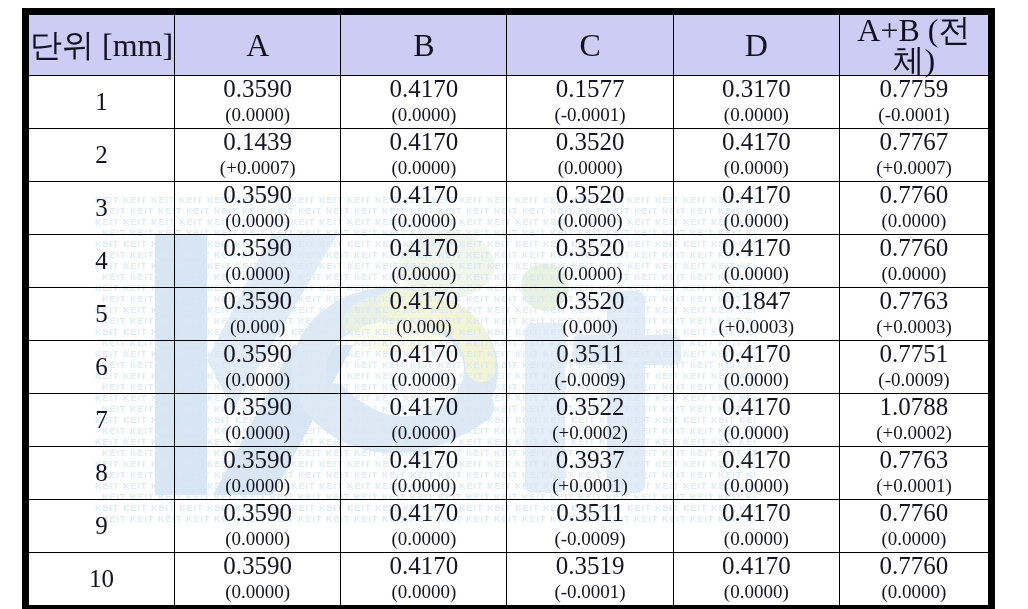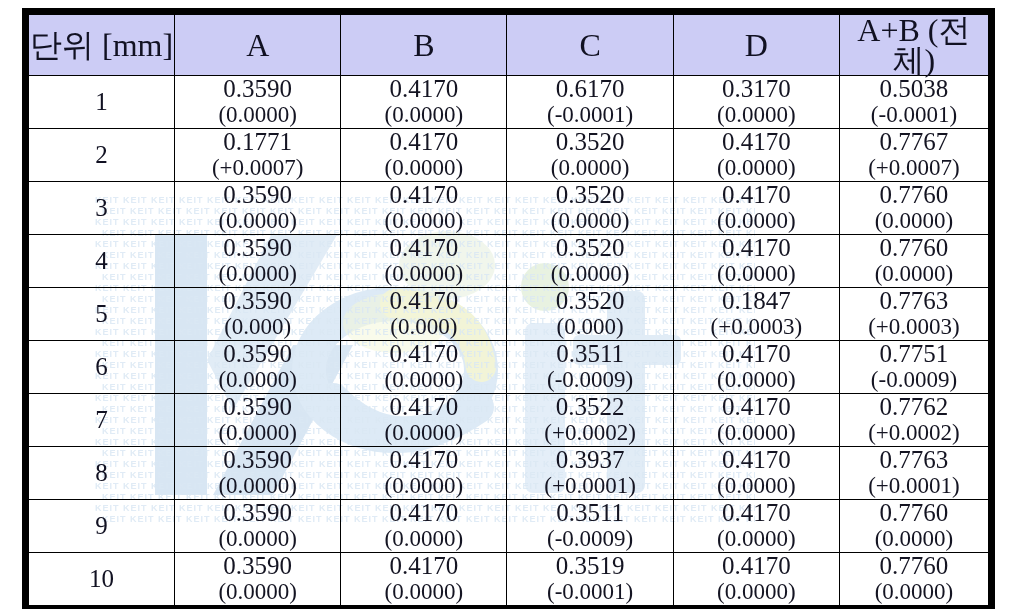--- a/index.html
+++ b/index.html
@@ -121,21 +121,21 @@
     line-height: 1.0;
     position: relative;
   }
   td.val .v-main {
     display: block;
     font-size: 25px;
     line-height: 26px;
   }
   td.val .v-dev {
     display: block;
-    font-size: 23px;
+    font-size: 19px;
     line-height: 26px;
   }
 </style>
 </head>
 <body>
 
 <div id="page">
 
   <div id="watermark">
     <div class="wm-tile" id="wm-tile-text">KEIT KEIT KEIT KEIT KEIT KEIT KEIT KEIT KEIT KEIT KEIT KEIT KEIT KEIT KEIT KEIT KEIT KEIT KEIT KEIT KEIT KEIT KEIT KEIT KEIT KEIT KEIT KEIT KEIT KEIT KEIT KEIT KEIT KEIT 
@@ -221,37 +221,37 @@
         <td class="row-label">1</td>
         <td class="val">
           <span class="v-main">0.3590</span>
           <span class="v-dev">(0.0000)</span>
         </td>
         <td class="val">
           <span class="v-main">0.4170</span>
           <span class="v-dev">(0.0000)</span>
         </td>
         <td class="val">
-          <span class="v-main">0.6170</span>
+          <span class="v-main">0.1577</span>
           <span class="v-dev">(-0.0001)</span>
         </td>
         <td class="val">
           <span class="v-main">0.3170</span>
           <span class="v-dev">(0.0000)</span>
         </td>
         <td class="val">
-          <span class="v-main">0.5038</span>
+          <span class="v-main">0.7759</span>
           <span class="v-dev">(-0.0001)</span>
         </td>
       </tr>
 
       <tr class="meas-row">
         <td class="row-label">2</td>
         <td class="val">
-          <span class="v-main">0.1771</span>
+          <span class="v-main">0.1439</span>
           <span class="v-dev">(+0.0007)</span>
         </td>
         <td class="val">
           <span class="v-main">0.4170</span>
           <span class="v-dev">(0.0000)</span>
         </td>
         <td class="val">
           <span class="v-main">0.3520</span>
           <span class="v-dev">(0.0000)</span>
         </td>
@@ -373,21 +373,21 @@
         </td>
         <td class="val">
           <span class="v-main">0.3522</span>
           <span class="v-dev">(+0.0002)</span>
         </td>
         <td class="val">
           <span class="v-main">0.4170</span>
           <span class="v-dev">(0.0000)</span>
         </td>
         <td class="val">
-          <span class="v-main">0.7762</span>
+          <span class="v-main">1.0788</span>
           <span class="v-dev">(+0.0002)</span>
         </td>
       </tr>
 
       <tr class="meas-row">
         <td class="row-label">8</td>
         <td class="val">
           <span class="v-main">0.3590</span>
           <span class="v-dev">(0.0000)</span>
         </td>

